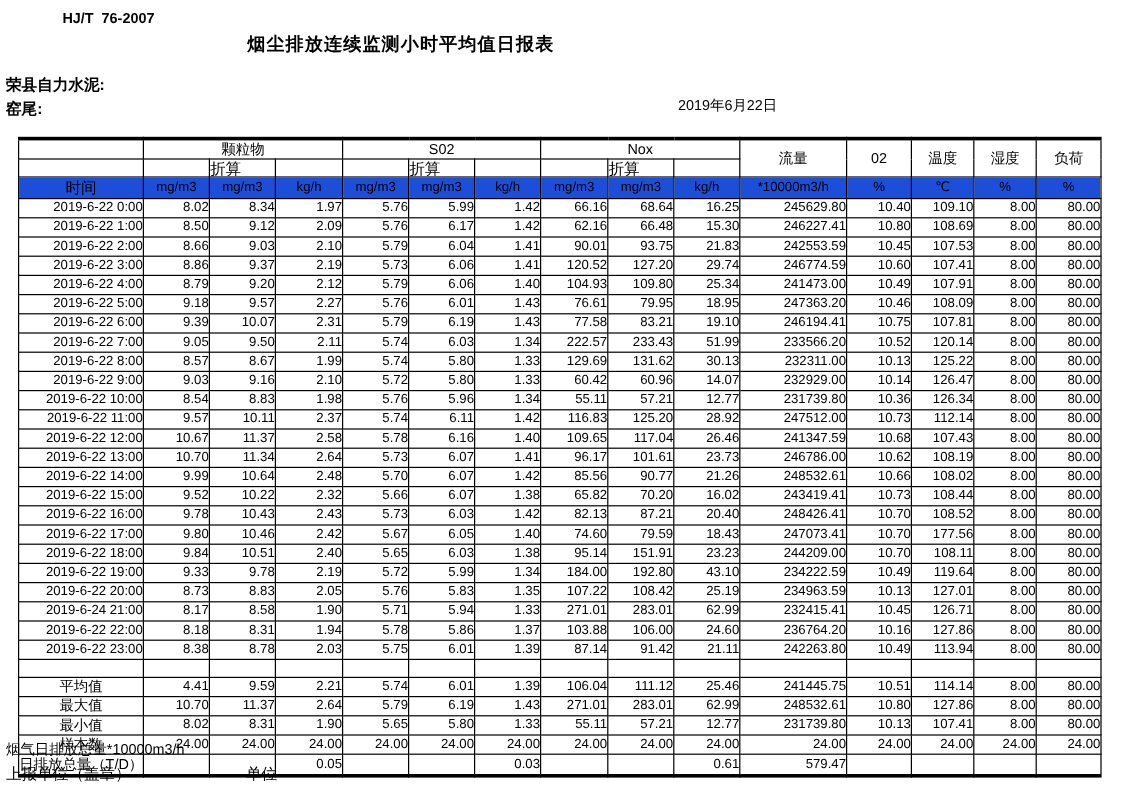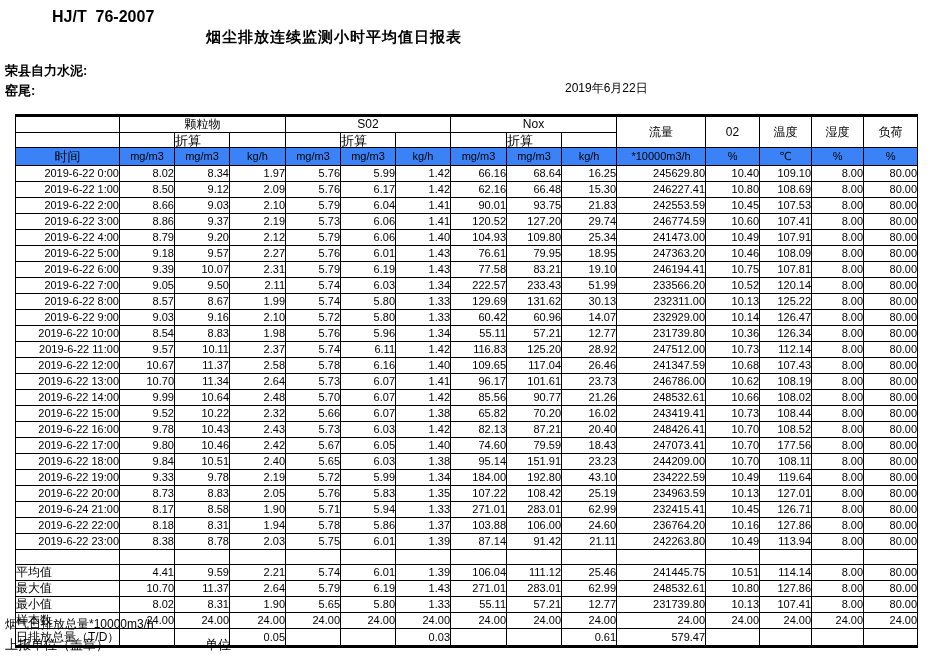--- a/index.html
+++ b/index.html
@@ -1,43 +1,43 @@
 <!DOCTYPE html>
 <html><head>
 <meta charset="utf-8">
 <style>
   html,body{margin:0;padding:0;}
   body{
     width:935px;height:658px;position:relative;background:#ffffff;
     font-family:"Liberation Sans","DejaVu Sans",sans-serif;color:#000;
     overflow:hidden;
   }
-  .std-no{position:absolute;left:12px;top:8px;font-size:16px;font-weight:bold;white-space:pre;padding-left:40px;}
+  .std-no{position:absolute;left:12px;top:8px;font-size:12px;font-weight:bold;white-space:pre;padding-left:40px;}
   .title{position:absolute;left:206px;top:28px;font-size:15px;font-weight:bold;letter-spacing:1px;}
   .company{position:absolute;left:5px;top:62px;font-size:13px;font-weight:bold;}
   .site{position:absolute;left:5px;top:82px;font-size:13px;font-weight:bold;}
   .rdate{position:absolute;left:565px;top:80px;font-size:12px;}
 
   table.report{
     position:absolute;left:15px;top:114px;
     border-collapse:collapse;table-layout:fixed;width:902px;
     font-size:11px;
     border:1px solid #000;border-top:3px solid #000;border-bottom:3px solid #000;
   }
   table.report th,table.report td{
     border:1px solid #000;padding:0;height:15px;line-height:13px;
     font-weight:normal;overflow:hidden;white-space:nowrap;
   }
   thead tr.r1 th{height:15px;font-size:12px;text-align:center;}
   thead tr.r2 th{height:14px;font-size:13px;text-align:left;}
-  thead tr.r3 th{height:17px;font-size:11px;text-align:center;background:#3b82f6;}
+  thead tr.r3 th{height:17px;font-size:11px;text-align:center;background:#1d4ed8;}
   thead tr.r3 th.time-h{font-size:13px;}
   .c-time{text-align:right;padding-right:4px;white-space:pre;}
   .c-num{text-align:right;padding-right:10px;}
-  .c-label{text-align:left;padding-right:4px;font-size:12px;}
+  .c-label{text-align:center;padding-right:4px;font-size:12px;}
   .c-total-label{text-align:right;padding-left:2px;font-size:12px;}
   tr.total-row td{height:16px;}
   tr.blank-row td{height:14px;}
 
   .foot1{position:absolute;left:5px;top:616px;font-size:12px;}
   .foot2{position:absolute;left:5px;top:636px;font-size:13px;}
   .foot-unit{position:absolute;left:205px;top:636px;font-size:13px;}
 </style>
 </head>
 <body>

